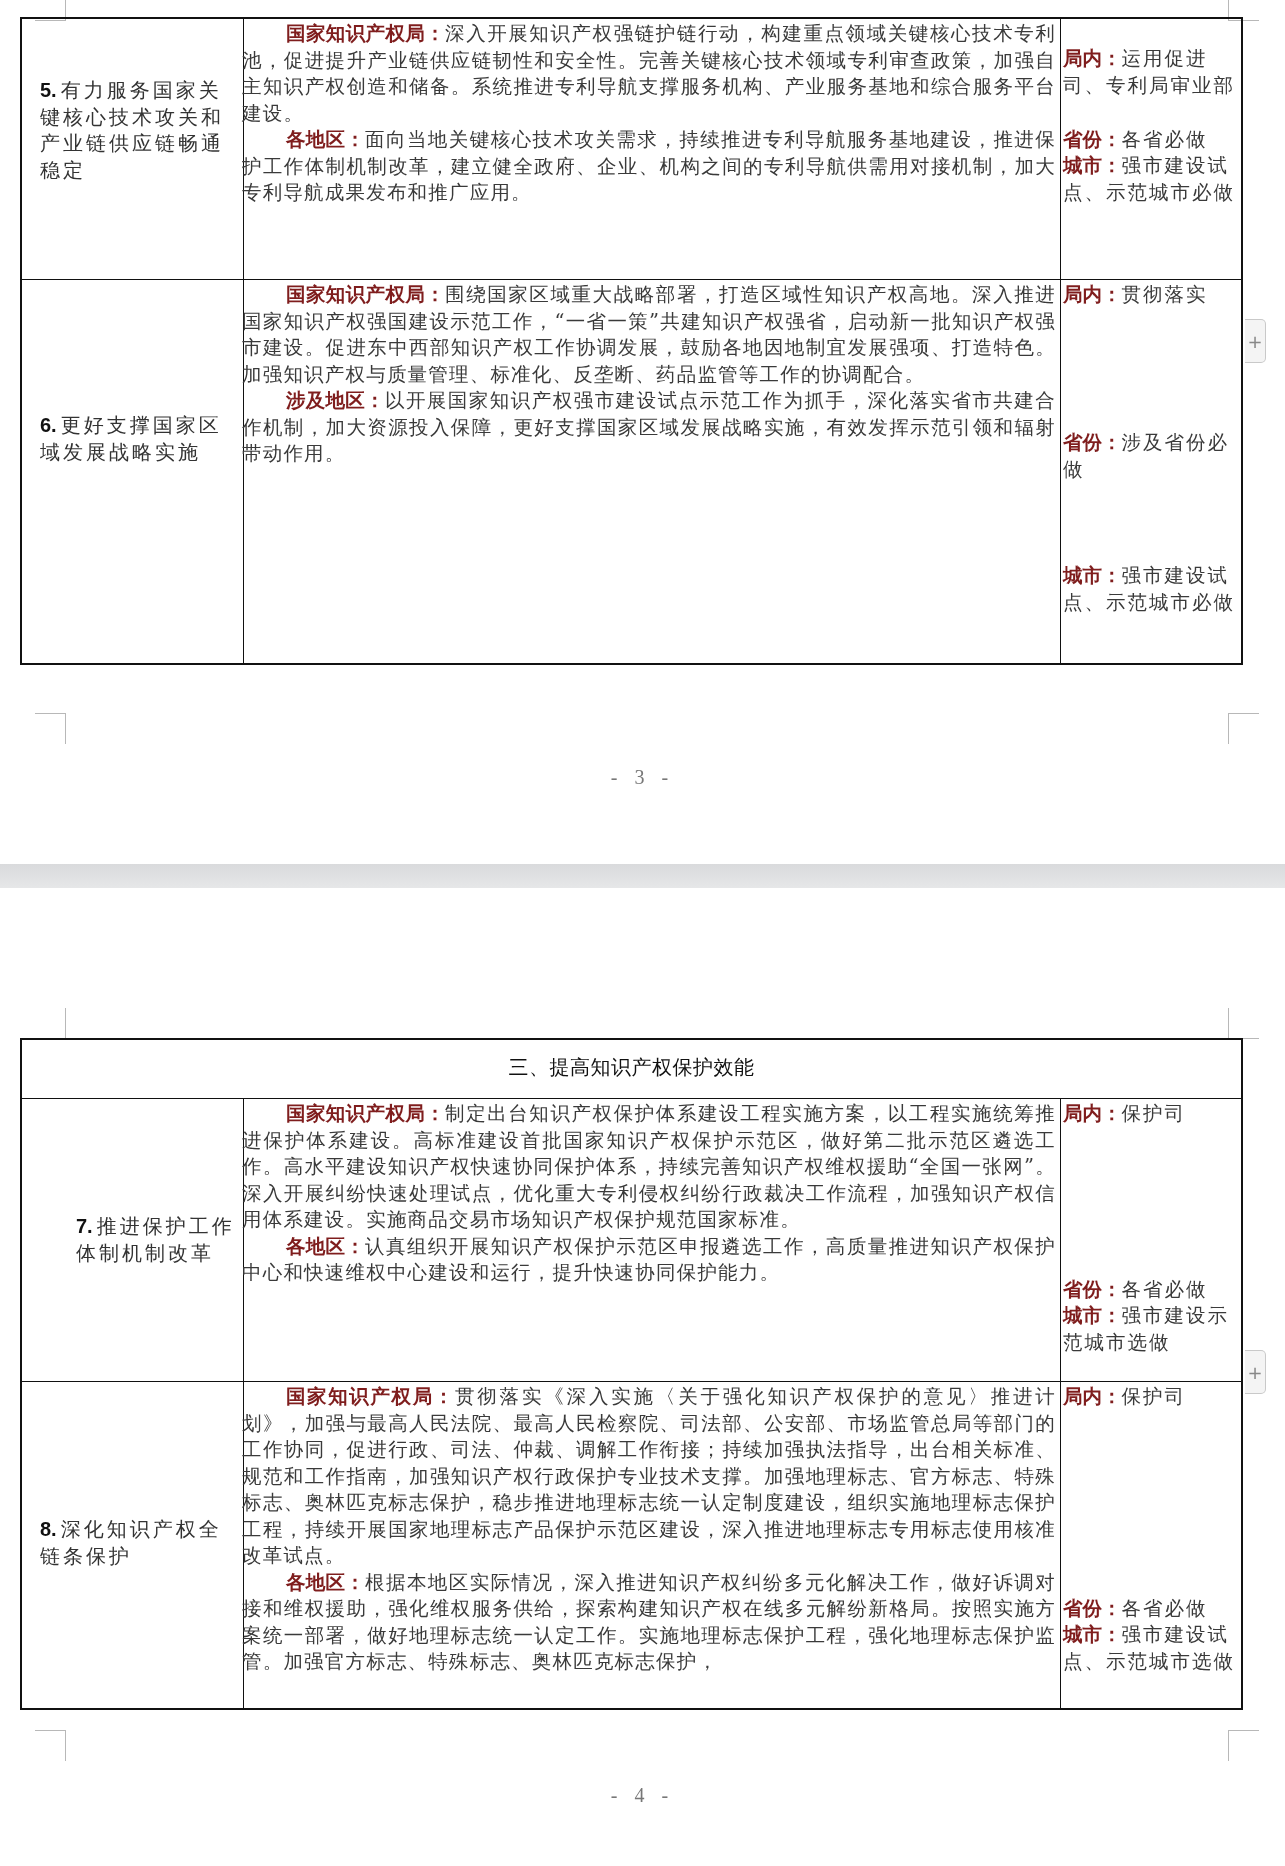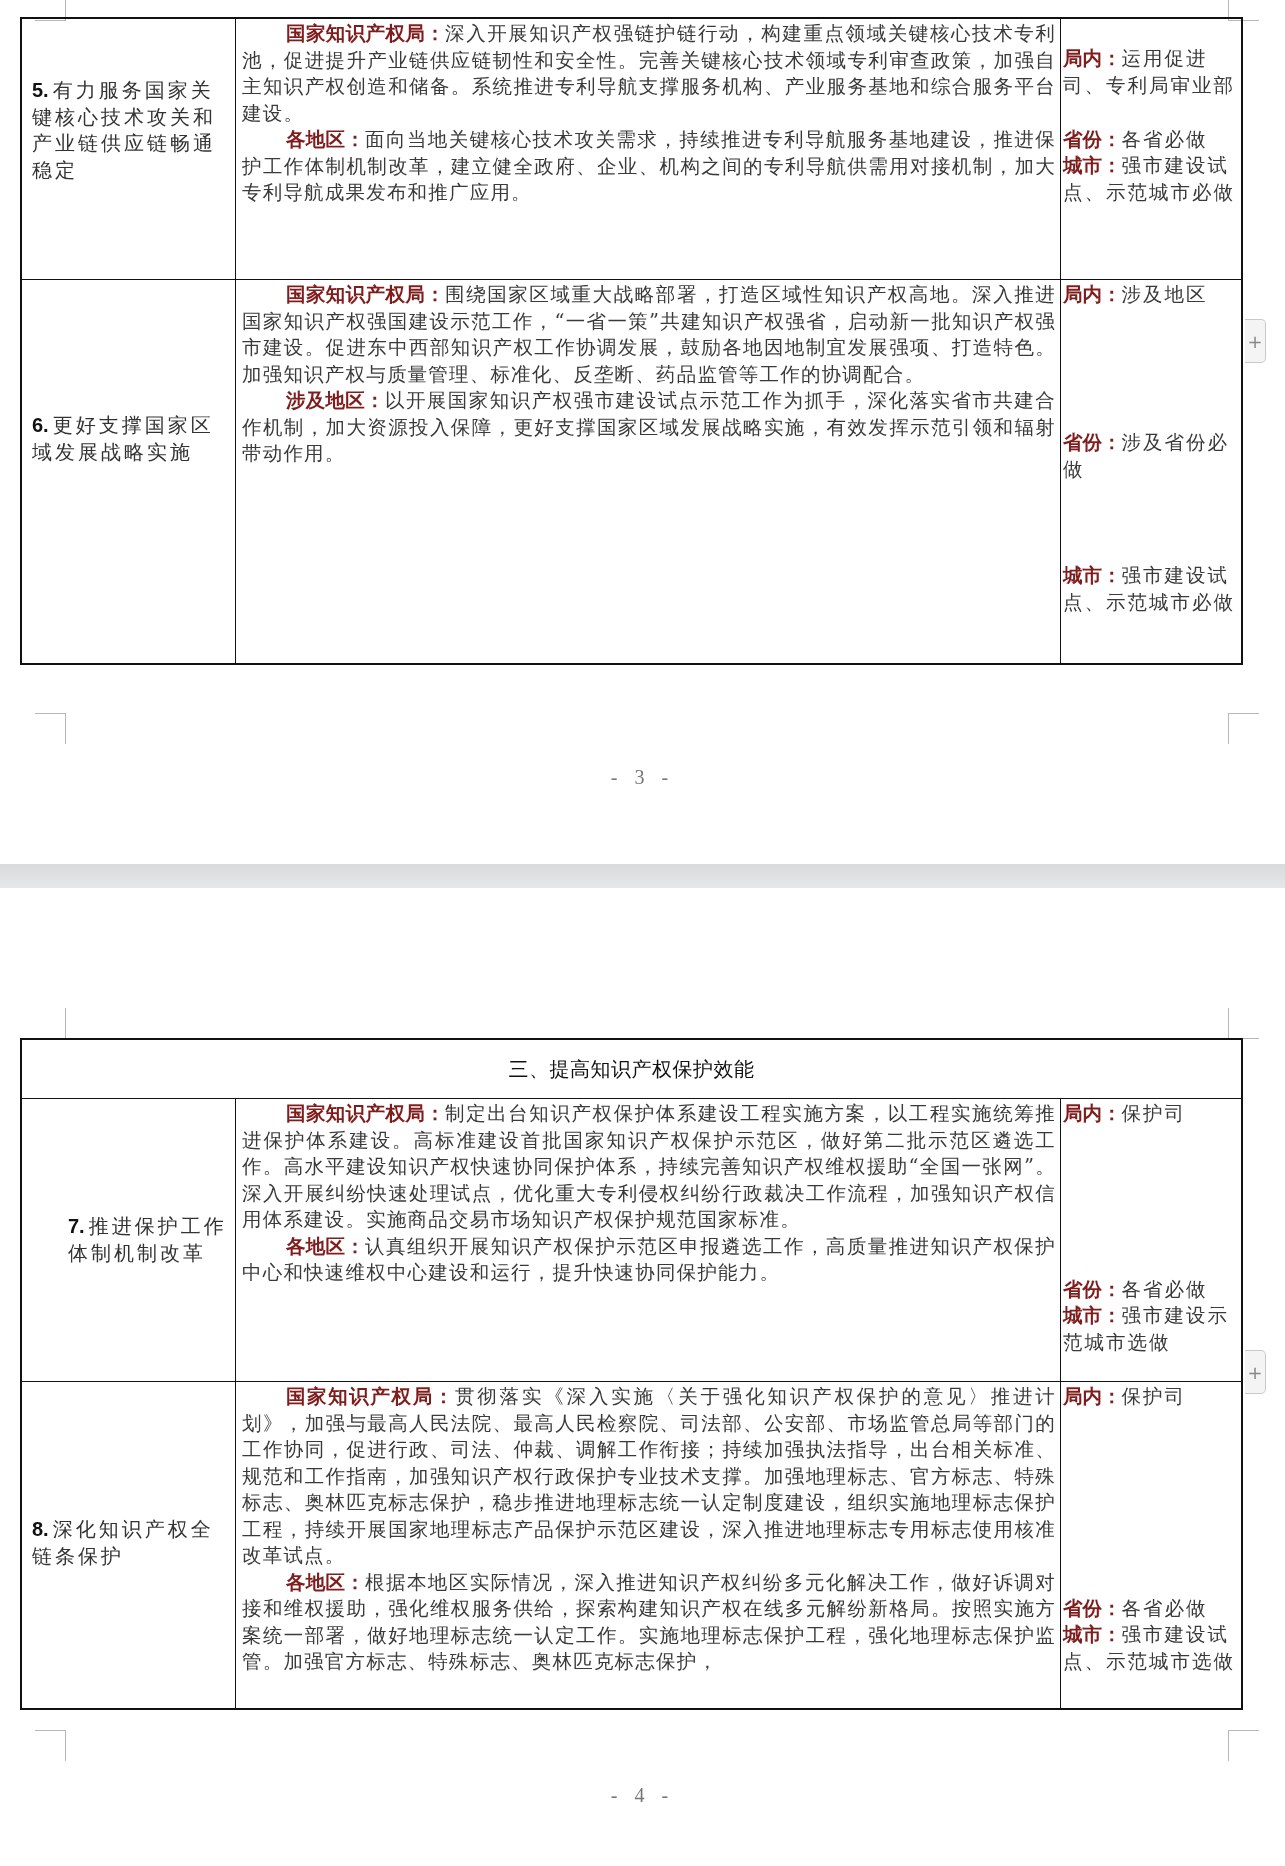--- a/index.html
+++ b/index.html
@@ -6,35 +6,35 @@
   body { width:1285px; height:1866px; position:relative; overflow:hidden;
          font-family:"DejaVu Serif","Liberation Serif",serif; color:#222; }
   .page { position:absolute; left:0; width:1285px; background:#fff; }
   .gap-band { position:absolute; left:0; top:864px; width:1285px; height:24px;
               background:linear-gradient(#d9dadc,#e6e7e8); }
   .mark { position:absolute; border-color:#b8b8b8; border-style:solid; border-width:0; }
   .tbl { position:absolute; left:20px; width:1223px; border:2px solid #111; box-sizing:border-box; }
   .row { position:absolute; left:0; width:100%; box-sizing:border-box; border-top:1.5px solid #111; }
   .row.first { border-top:none; }
   .cell { position:absolute; top:0; bottom:0; box-sizing:border-box; }
-  .c1 { left:0; width:214px; border-right:1.5px solid #111; }
+  .c1 { left:8px; width:214px; border-right:1.5px solid #111; }
   .c2 { left:214px; width:825px; border-right:1.5px solid #111; }
   .c3 { left:1039px; right:0; }
   .task { position:absolute; left:10px; right:6px; font-size:20px; line-height:26.5px;
           letter-spacing:3px; color:#333; }
   .task .num { font-family:"Liberation Sans",sans-serif; font-weight:bold; color:#111; letter-spacing:0; margin-right:4px; }
   .body { position:absolute; left:6px; right:4px; top:2px; font-size:19.5px; line-height:26.5px;
           color:#3a3a3a; text-align:justify; letter-spacing:1.2px; }
   .para { text-indent:44px; }
   .lead { font-family:"DejaVu Sans","Liberation Sans",sans-serif; font-weight:bold; color:#7f1d1d; letter-spacing:0; }
   .resp { position:absolute; left:2px; right:2px; font-size:19.5px; line-height:26.5px;
           color:#3a3a3a; letter-spacing:2px; }
   .resp .lead { letter-spacing:0; }
   .section-title { position:absolute; left:0; right:0; top:0; height:58px; line-height:58px;
-                   text-align:center; font-family:Liberation Sans, sans-serif;
+                   text-align:center; font-family:Liberation Mono, monospace;
                    font-size:20px; color:#111; letter-spacing:0.5px; }
   .pagenum { position:absolute; left:0; width:1285px; text-align:center; font-size:20px;
              color:#777; font-family:"Liberation Serif",serif; letter-spacing:6px; }
   .plus-btn { position:absolute; left:1245px; width:21px; height:44px; background:#f4f4f4;
               border:1px solid #c9c9c9; border-left:none; border-radius:0 5px 5px 0;
               color:#888; font-size:18px; line-height:44px; text-align:center;
               font-family:"DejaVu Sans",sans-serif; box-sizing:border-box; cursor:pointer; }
 </style>
 </head>
 <body>
@@ -67,21 +67,21 @@
       <div class="cell c1">
         <div class="task" style="top:132px;"><span class="num">6.</span><span>更好支撑国家区域发展战略实施</span></div>
       </div>
       <div class="cell c2">
         <div class="body">
           <div class="para"><span class="lead">国家知识产权局：</span><span>围绕国家区域重大战略部署，打造区域性知识产权高地。深入推进国家知识产权强国建设示范工作，“一省一策”共建知识产权强省，启动新一批知识产权强市建设。促进东中西部知识产权工作协调发展，鼓励各地因地制宜发展强项、打造特色。加强知识产权与质量管理、标准化、反垄断、药品监管等工作的协调配合。</span></div>
           <div class="para"><span class="lead">涉及地区：</span><span>以开展国家知识产权强市建设试点示范工作为抓手，深化落实省市共建合作机制，加大资源投入保障，更好支撑国家区域发展战略实施，有效发挥示范引领和辐射带动作用。</span></div>
         </div>
       </div>
       <div class="cell c3">
-        <div class="resp" style="top:2px;"><span class="lead">局内：</span><span>涉及地区</span></div>
+        <div class="resp" style="top:2px;"><span class="lead">局内：</span><span>贯彻落实</span></div>
         <div class="resp" style="top:150px;"><span class="lead">省份：</span><span>涉及省份必做</span></div>
         <div class="resp" style="top:283px;"><span class="lead">城市：</span><span>强市建设试点、示范城市必做</span></div>
       </div>
     </div>
   </div>
 
   <div class="plus-btn" style="top:319px;">+</div>
 
   <div class="mark" style="left:35px;top:713px;width:30px;height:30px;border-top-width:1px;border-right-width:1px;"></div>
   <div class="mark" style="left:1228px;top:713px;width:30px;height:30px;border-top-width:1px;border-left-width:1px;"></div>

